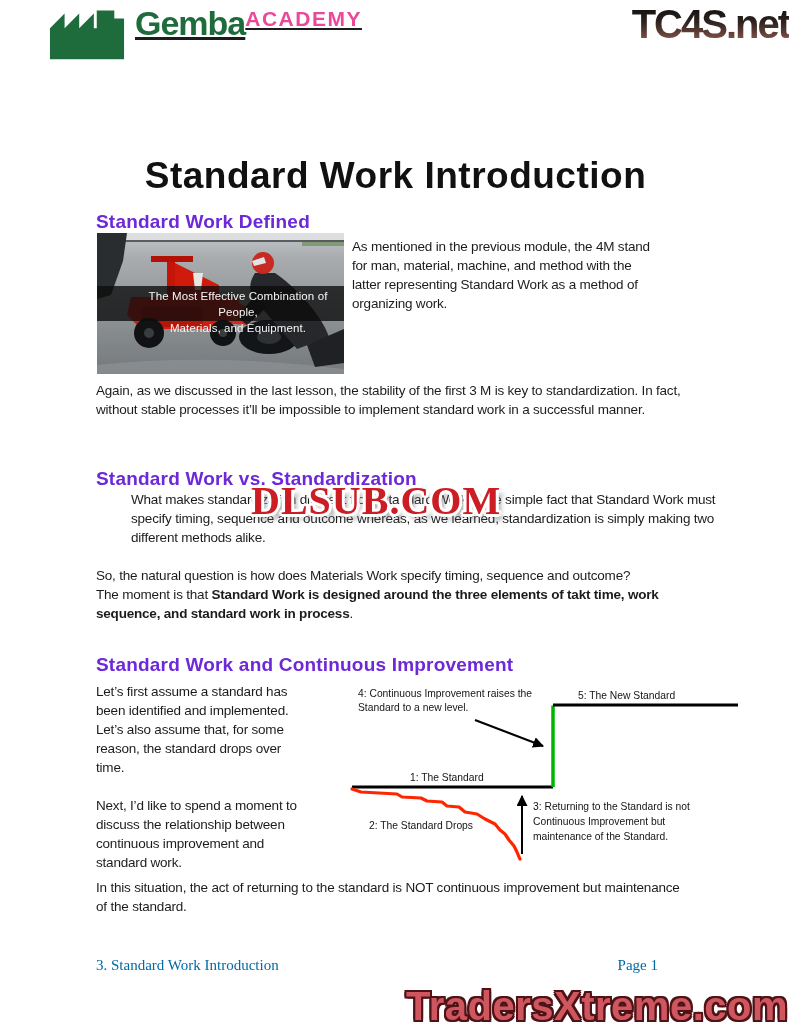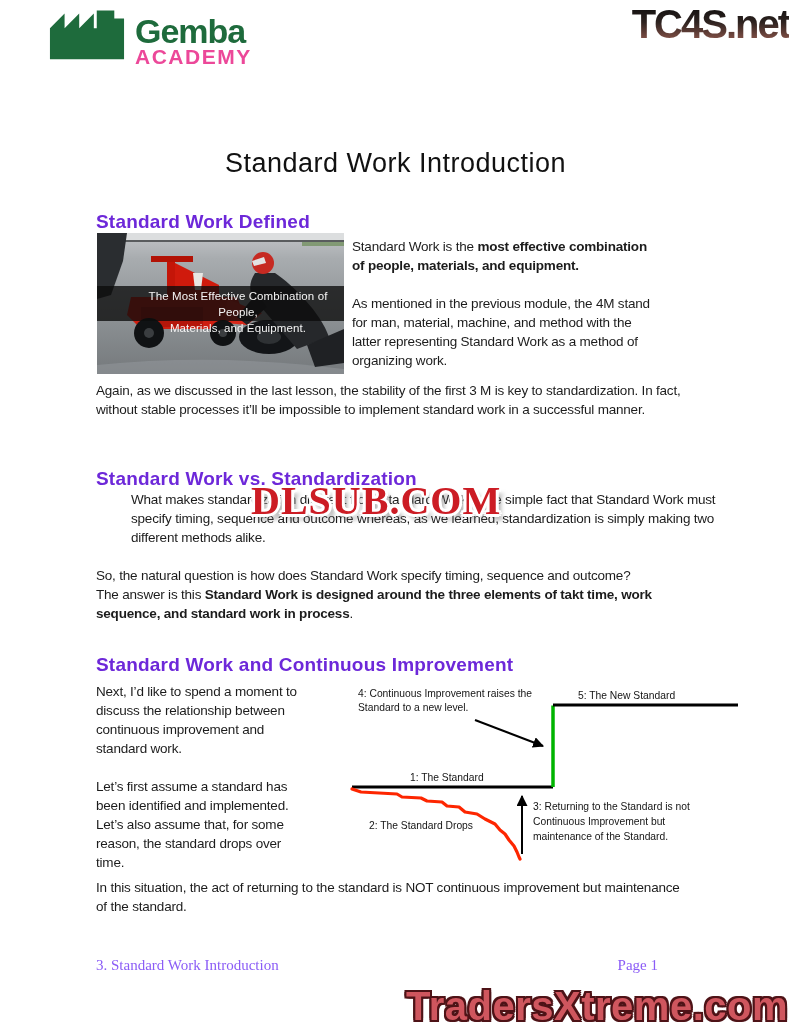--- a/index.html
+++ b/index.html
@@ -4,35 +4,35 @@
 <style>
   html,body { margin:0; padding:0; background:#ffffff; }
   .page {
     position:relative; width:791px; height:1024px; background:#ffffff;
     font-family:"Liberation Sans", sans-serif; color:#1c1c1c; overflow:hidden;
   }
 
   
   .logo { position:absolute; left:48px; top:8px; display:flex; align-items:flex-start; gap:9px; }
   .logo-icon svg { width:78px; height:52px; display:block; }
-  .logo-text { display:flex; flex-direction:column; margin-top:8px; }
+  .logo-text { display:flex; margin-top:0;text-decoration:underline; }
   .logo-title { font-size:34px; font-weight:bold; color:#1e6b3c; letter-spacing:-1px; line-height:30px; }
   .logo-subtitle { font-size:21px; font-weight:bold; color:#ec4899; letter-spacing:1.5px; line-height:22px; }
 
   .tc4s {
     position:absolute; top:2px; right:2px;
     font-size:40px; font-weight:bold; letter-spacing:-2px;
     background:linear-gradient(180deg,#0d0d0d 5%,#2e2320 45%,#9c5e52 95%);
     -webkit-background-clip:text; background-clip:text; color:transparent;
   }
 
   
   .doc-title {
     position:absolute; top:130px; left:0; width:100%; text-align:center;
-    font-size:27px; font-weight:400; color:#111; letter-spacing:0.5px;
+    font-size:37px; font-weight:700; color:#111; letter-spacing:0.5px;
   }
   .h2 { position:absolute; left:96px; font-size:19px; font-weight:bold; color:#6d28d9; letter-spacing:0.2px; }
   #h2-defined  { top:195px; }
   #h2-vs       { top:452px; }
   #h2-ci       { top:638px; }
 
   
   .body-text { font-size:13.5px; line-height:19px; letter-spacing:-0.2px; color:#1c1c1c; }
   .body-text p { margin:0 0 19px 0; }
   .col-right  { position:absolute; left:352px; top:237px; width:300px; }
@@ -73,21 +73,21 @@
     margin-left: 24px;
   }
 
   
   .chart { position:absolute; left:345px; top:682px; width:395px; height:185px; }
   .chart text { font-family:"Liberation Sans", sans-serif; font-size:10.3px; fill:#141414; }
 
   
   .footer {
     position:absolute; left:96px; top:957px; width:604px;
-    font-family:"Liberation Serif", serif; font-size:15px; color:#8b5cf6;
+    font-family:"Liberation Serif", serif; font-size:15px; color:#0369a1;
     display:flex; justify-content:space-between;
   }
   .footer .right { margin-right:42px; }
 </style>
 </head>
 <body>
 
 <div class="page">
 
   <div class="logo">
@@ -147,39 +147,38 @@
         <path d="M155,28 L167,24 L169,30 L157,33 Z" fill="#e3e3e3"></path>
       </g>
     </svg>
     <div class="pit-caption">
       <div>The Most Effective Combination of People,</div>
       <div>Materials, and Equipment.</div>
     </div>
   </div>
 
   <div class="col-right body-text">
-    <p><span>Standard Work is the </span><span class="bold">most effective combination of people, materials, and equipment.</span></p>
     <p>As mentioned in the previous module, the 4M stand for man, material, machine, and method with the latter representing Standard Work as a method of organizing work.</p>
   </div>
 
   <div class="para-full body-text" id="para-again">Again, as we discussed in the last lesson, the stability of the first 3 M is key to standardization. In fact, without stable processes it’ll be impossible to implement standard work in a successful manner.</div>
 
   <h2 class="h2" id="h2-vs">Standard Work vs. Standardization</h2>
 
   <div class="para-full body-text" id="para-wm">What makes standardization different from Standard Work is the simple fact that Standard Work must specify timing, sequence and outcome whereas, as we learned, standardization is simply making two different methods alike.</div>
 
   <div class="dlsub">DLSUB.COM</div>
 
-  <div class="para-full body-text" id="para-so"><span>So, the natural question is how does Standard Work specify timing, sequence and outcome?</span><br><span>The answer is this </span><span class="bold">Standard Work is designed around the three elements of takt time, work sequence, and standard work in process</span><span>.</span></div>
+  <div class="para-full body-text" id="para-so"><span>So, the natural question is how does Materials Work specify timing, sequence and outcome?</span><br><span>The moment is that </span><span class="bold">Standard Work is designed around the three elements of takt time, work sequence, and standard work in process</span><span>.</span></div>
 
   <h2 class="h2" id="h2-ci">Standard Work and Continuous Improvement</h2>
 
   <div class="col-left body-text">
+    <p>Let’s first assume a standard has been identified and implemented. Let’s also assume that, for some reason, the standard drops over time.</p>
     <p>Next, I’d like to spend a moment to discuss the relationship between continuous improvement and standard work.</p>
-    <p>Let’s first assume a standard has been identified and implemented. Let’s also assume that, for some reason, the standard drops over time.</p>
   </div>
 
   <div class="chart">
     <svg width="395" height="185" viewBox="0 0 395 185">
       <defs>
         <marker id="ah" viewBox="0 0 10 10" refX="9" refY="5" markerWidth="5.5" markerHeight="5.5" orient="auto">
           <path d="M0,0 L10,5 L0,10 Z" fill="#000"></path>
         </marker>
       </defs>
       <line x1="7" y1="105" x2="208" y2="105" stroke="#000000" stroke-width="3"></line>

